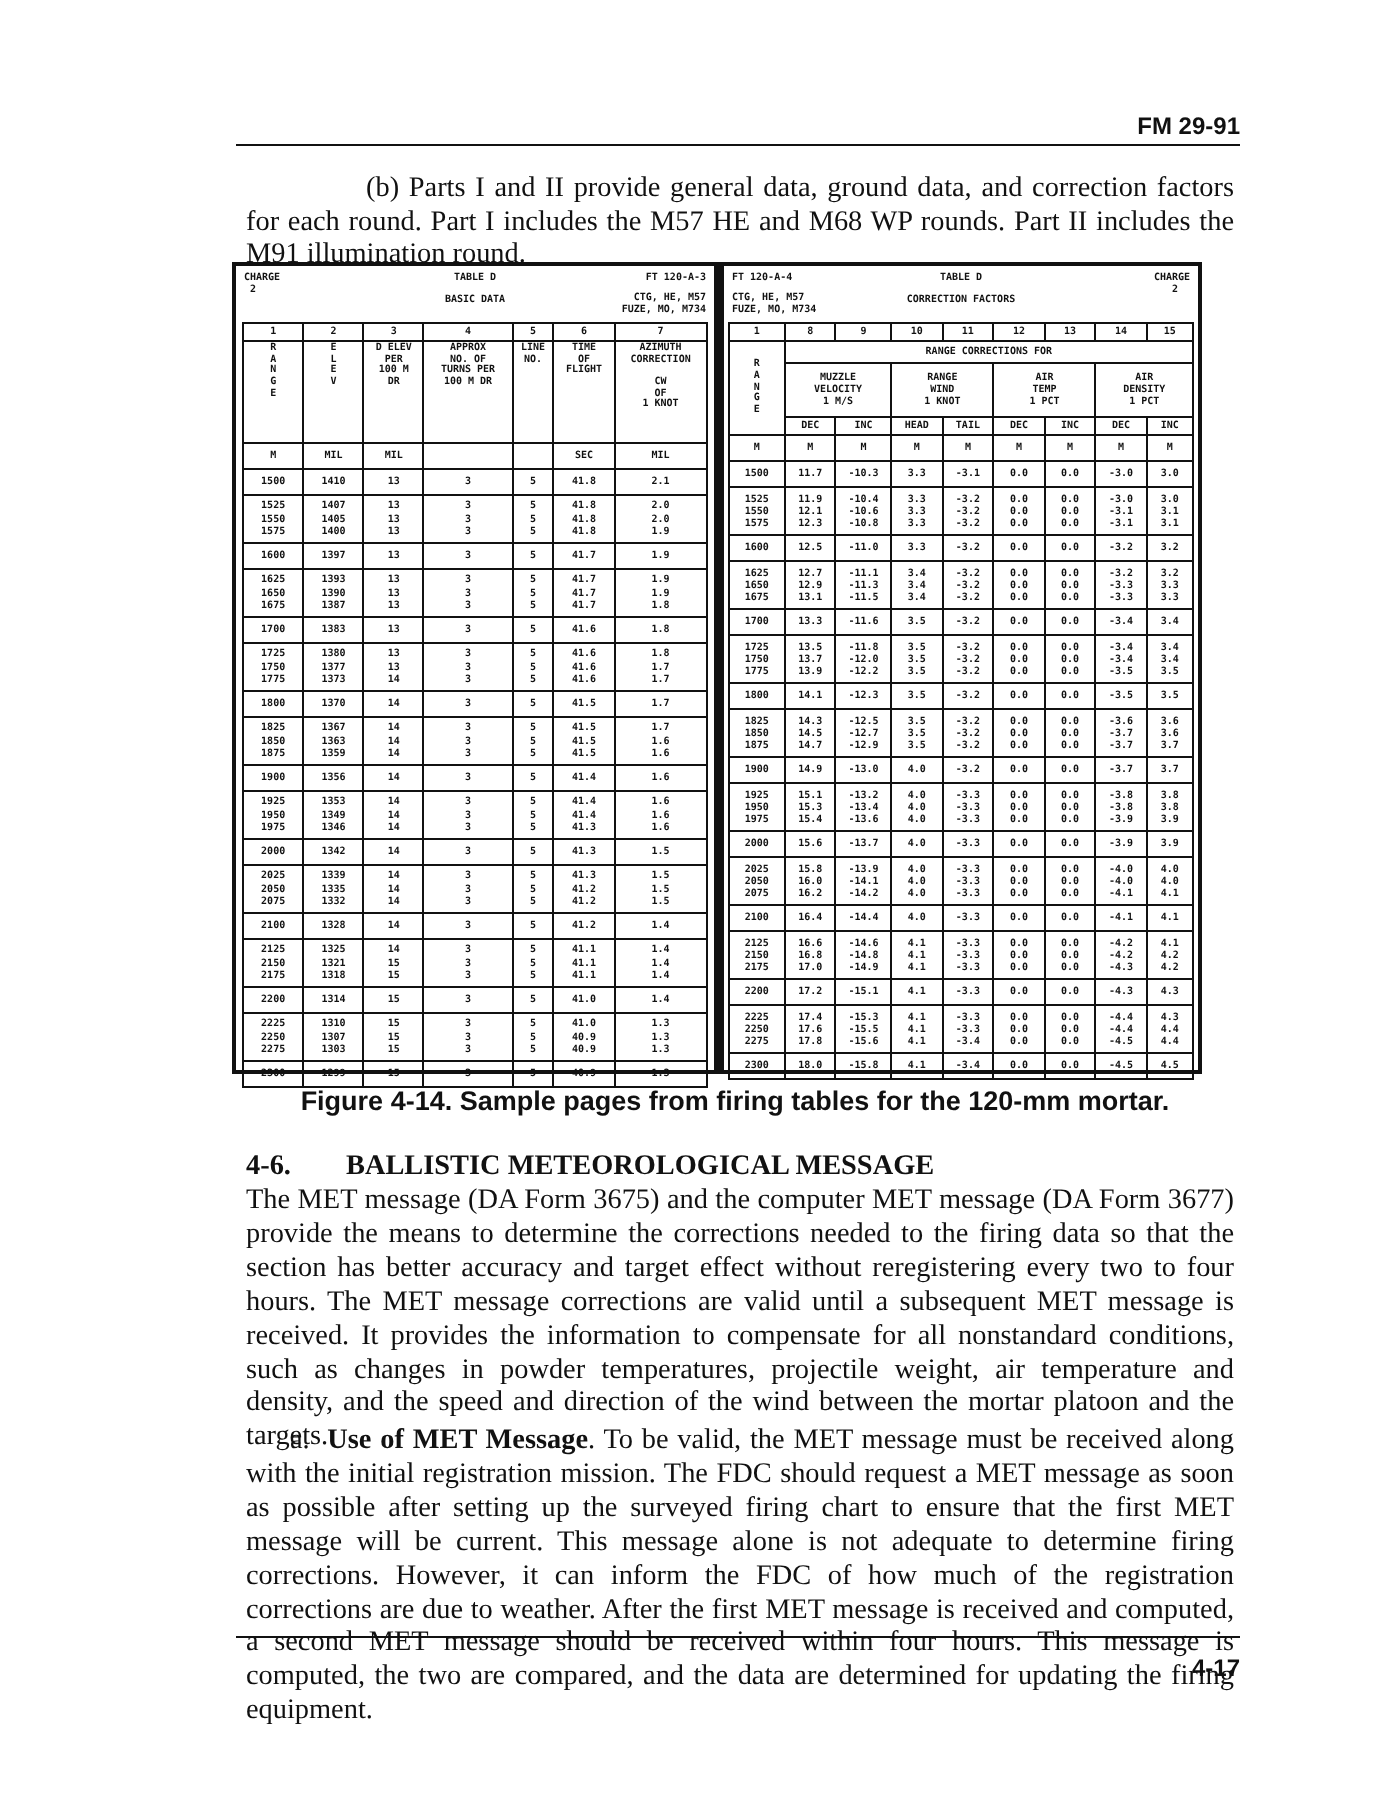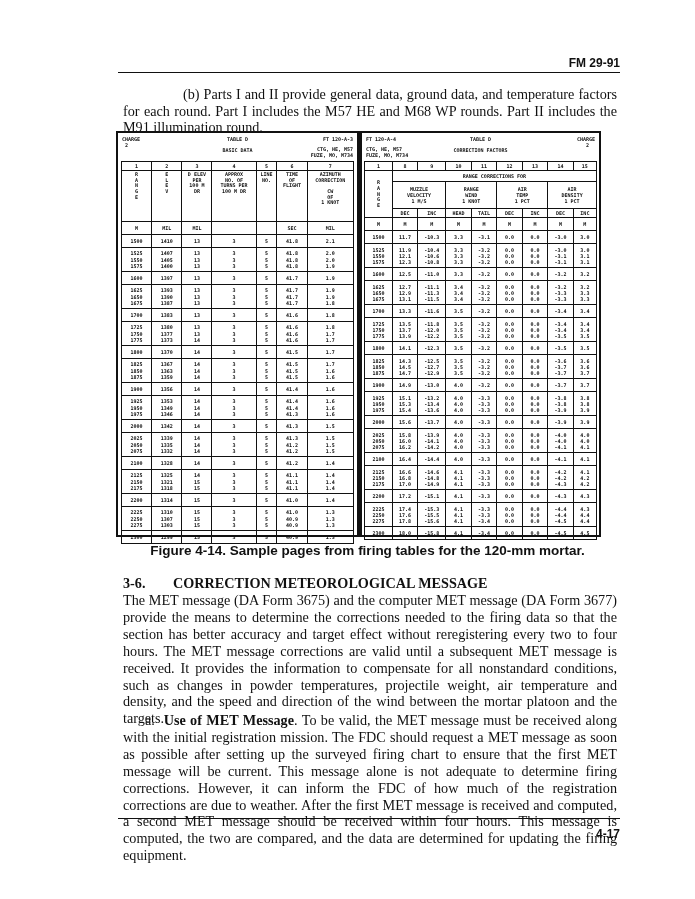--- a/index.html
+++ b/index.html
@@ -35,21 +35,21 @@
   .foot-num { position:absolute; right:0; top:8px; font-family:"Liberation Sans", sans-serif; font-weight:bold; font-size:12px; }
   .vtext { line-height:5.6px; }
 </style>
 </head>
 <body>
 
 <div class="hdr">
   <span class="hdr-id">FM 29-91</span>
 </div>
 
-<div class="intro"><span class="ind"></span><span>(b) Parts I and II provide general data, ground data, and temperature factors for each round. Part I includes the M57 HE and M68 WP rounds. Part II includes the M91 illumination round.</span></div>
+<div class="intro"><span class="ind"></span><span>(b) Parts I and II provide general data, ground data, and correction factors for each round. Part I includes the M57 HE and M68 WP rounds. Part II includes the M91 illumination round.</span></div>
 
 <div class="fig">
   <div class="ftab left">
     <div class="thead-top">
       <div class="tl"><span>CHARGE</span><br>&nbsp;<span>2</span></div>
       <div class="tc">TABLE D</div>
       <div class="tc2">BASIC DATA</div>
       <div class="tr">FT 120-A-3</div>
       <div class="tr2"><span>CTG, HE, M57</span><br><span>FUZE, MO, M734</span></div>
     </div>
@@ -502,21 +502,21 @@
             <td style="height: 10px;">-4.5</td>
             <td style="height: 10px;">4.5</td>
           </tr>
         </tbody>
     </table>
   </div>
 </div>
 
 <div class="caption">Figure 4-14. Sample pages from firing tables for the 120-mm mortar.</div>
 
-<div class="sec-head"><span class="num">3-6.</span><span>CORRECTION METEOROLOGICAL MESSAGE</span></div>
+<div class="sec-head"><span class="num">4-6.</span><span>BALLISTIC METEOROLOGICAL MESSAGE</span></div>
 
 <div class="body p1">The MET message (DA Form 3675) and the computer MET message (DA Form 3677) provide the means to determine the corrections needed to the firing data so that the section has better accuracy and target effect without reregistering every two to four hours. The MET message corrections are valid until a subsequent MET message is received.  It provides the information to compensate for all nonstandard conditions, such as changes in powder temperatures, projectile weight, air temperature and density, and the speed and direction of the wind between the mortar platoon and the targets.</div>
 
 <div class="body p2"><span class="ind"></span><span>a.</span>&nbsp;&nbsp;<b>Use of MET Message</b><span>.  To be valid, the MET message must be received along with the initial registration mission.  The FDC should request a MET message as soon as possible after setting up the surveyed firing chart to ensure that the first MET message will be current.  This message alone is not adequate to determine firing corrections. However, it can inform the FDC of how much of the registration corrections are due to weather.  After the first MET message is received and computed, a second MET message should be received within four hours.  This message is computed, the two are compared, and the data are determined for updating the firing equipment.</span></div>
 
 <div class="foot">
   <span class="foot-num">4-17</span>
 </div>
 
 </body></html>

